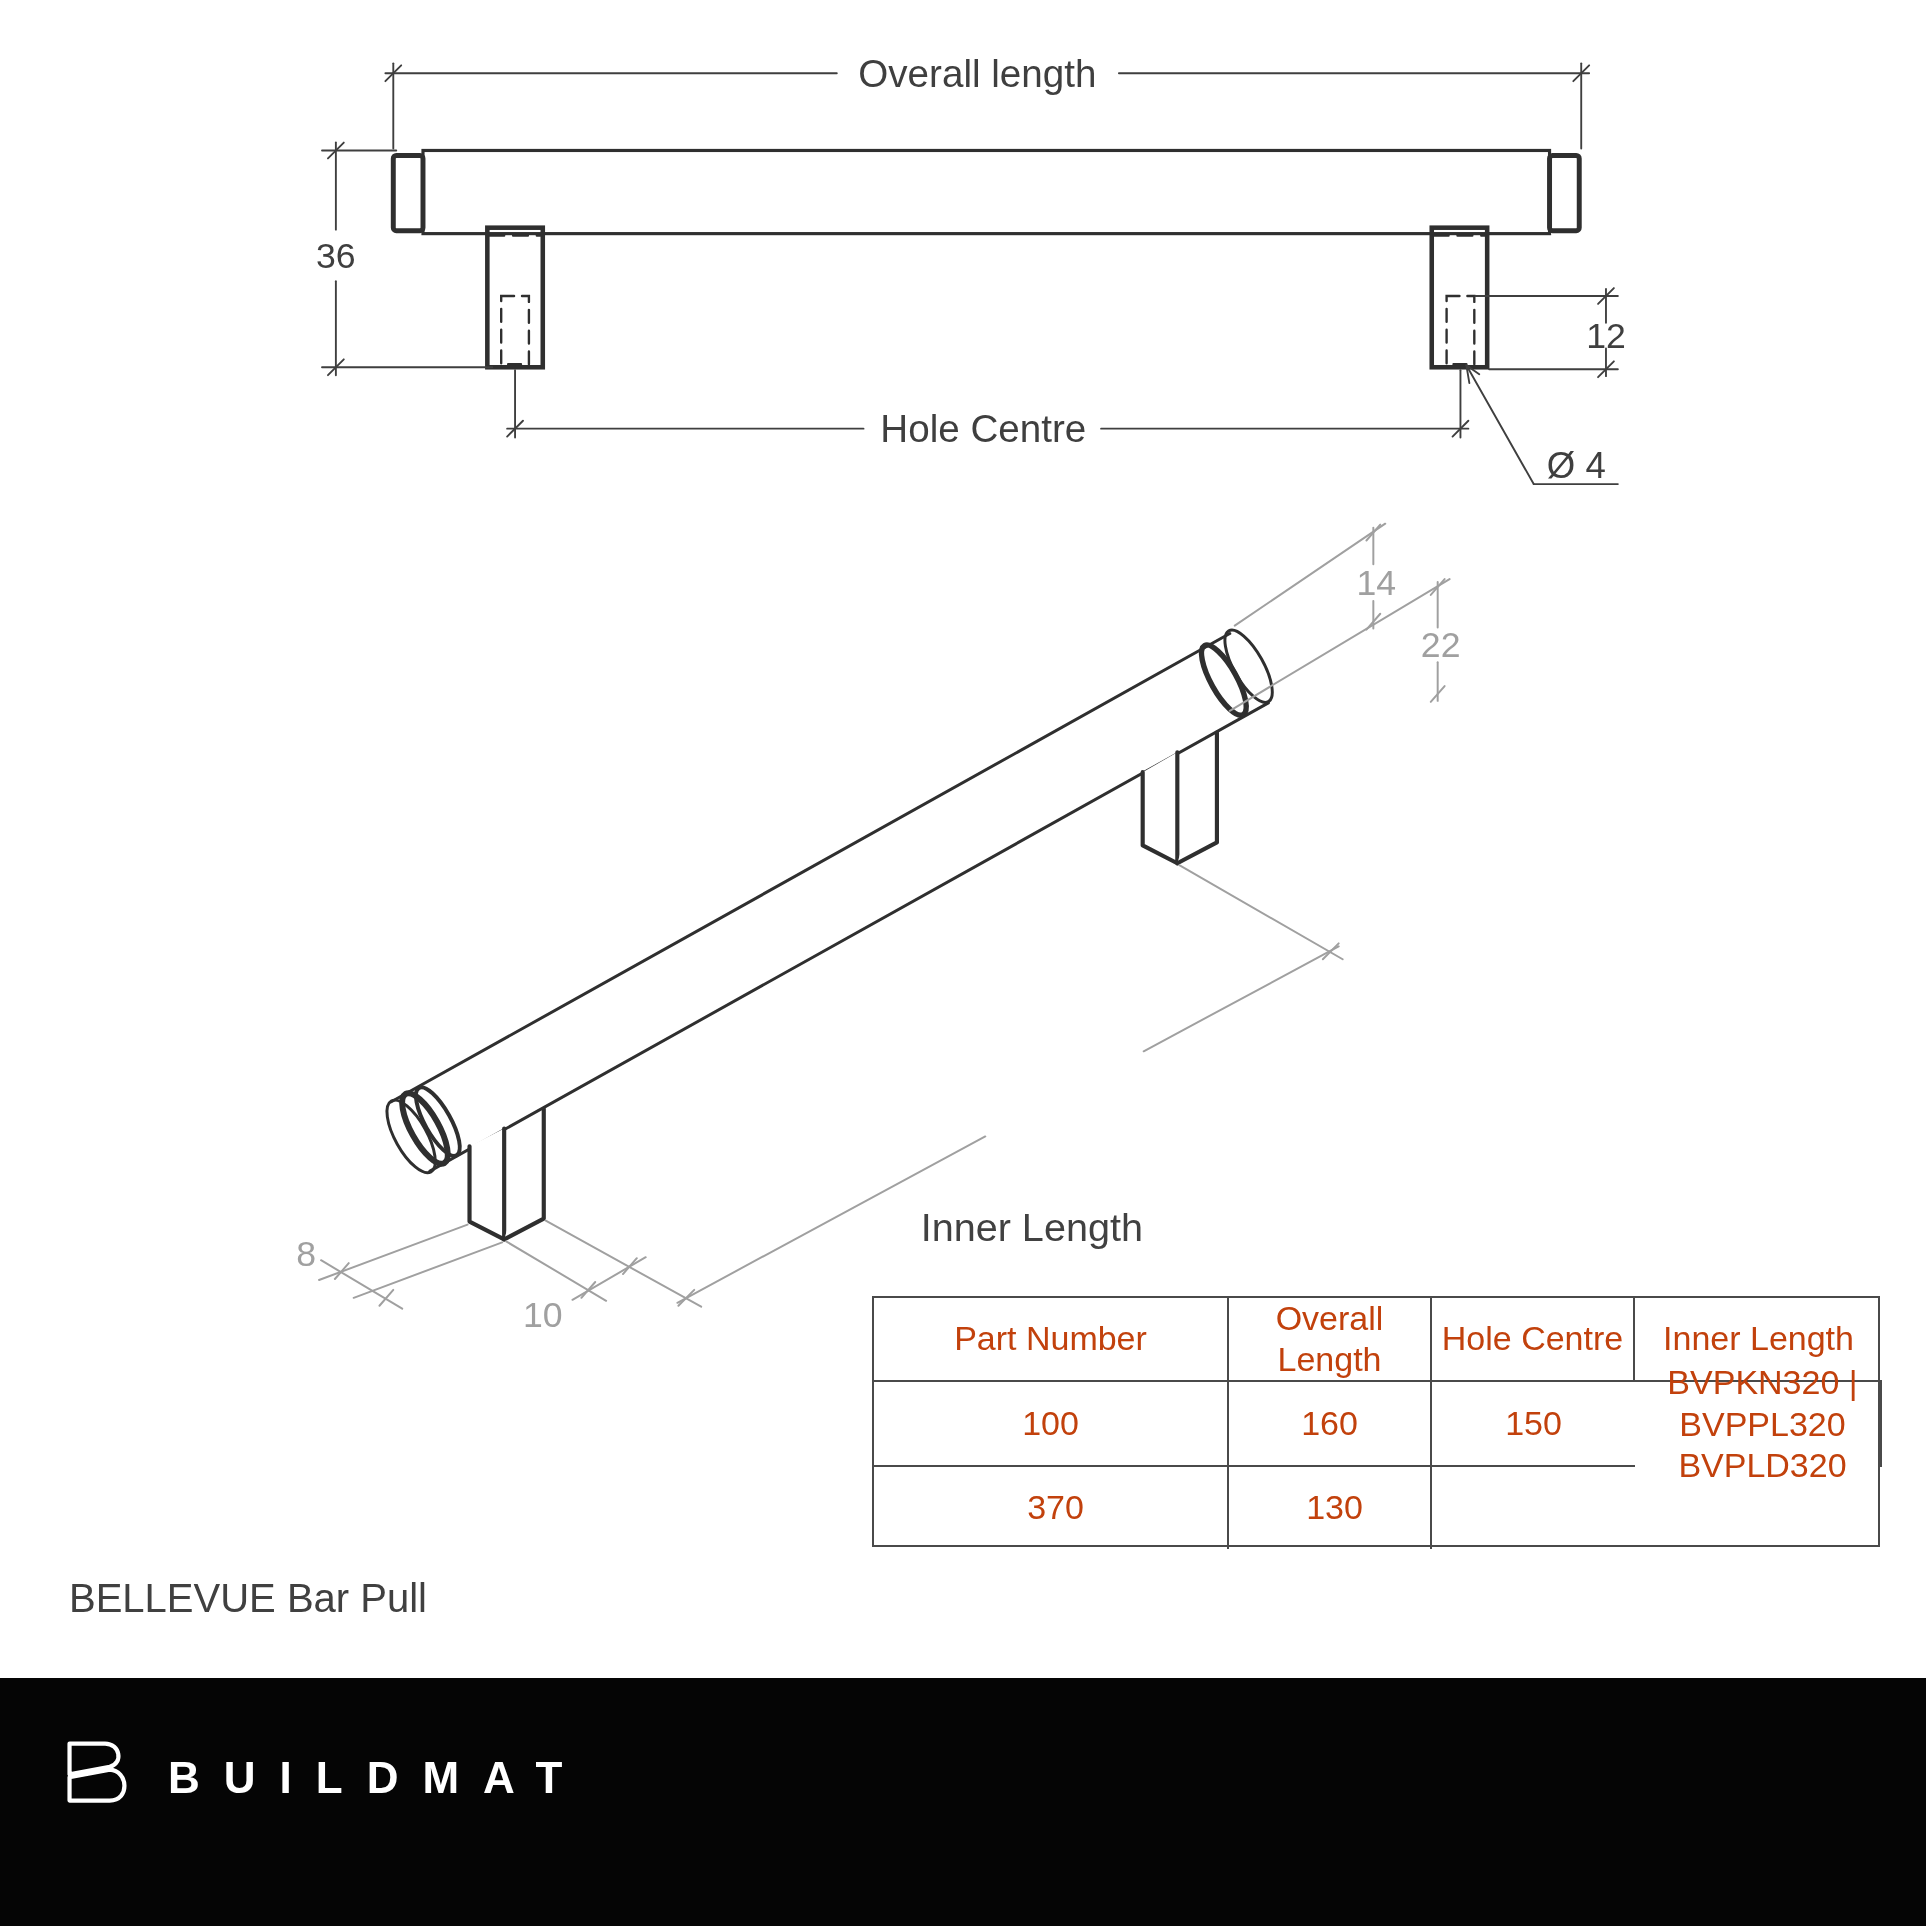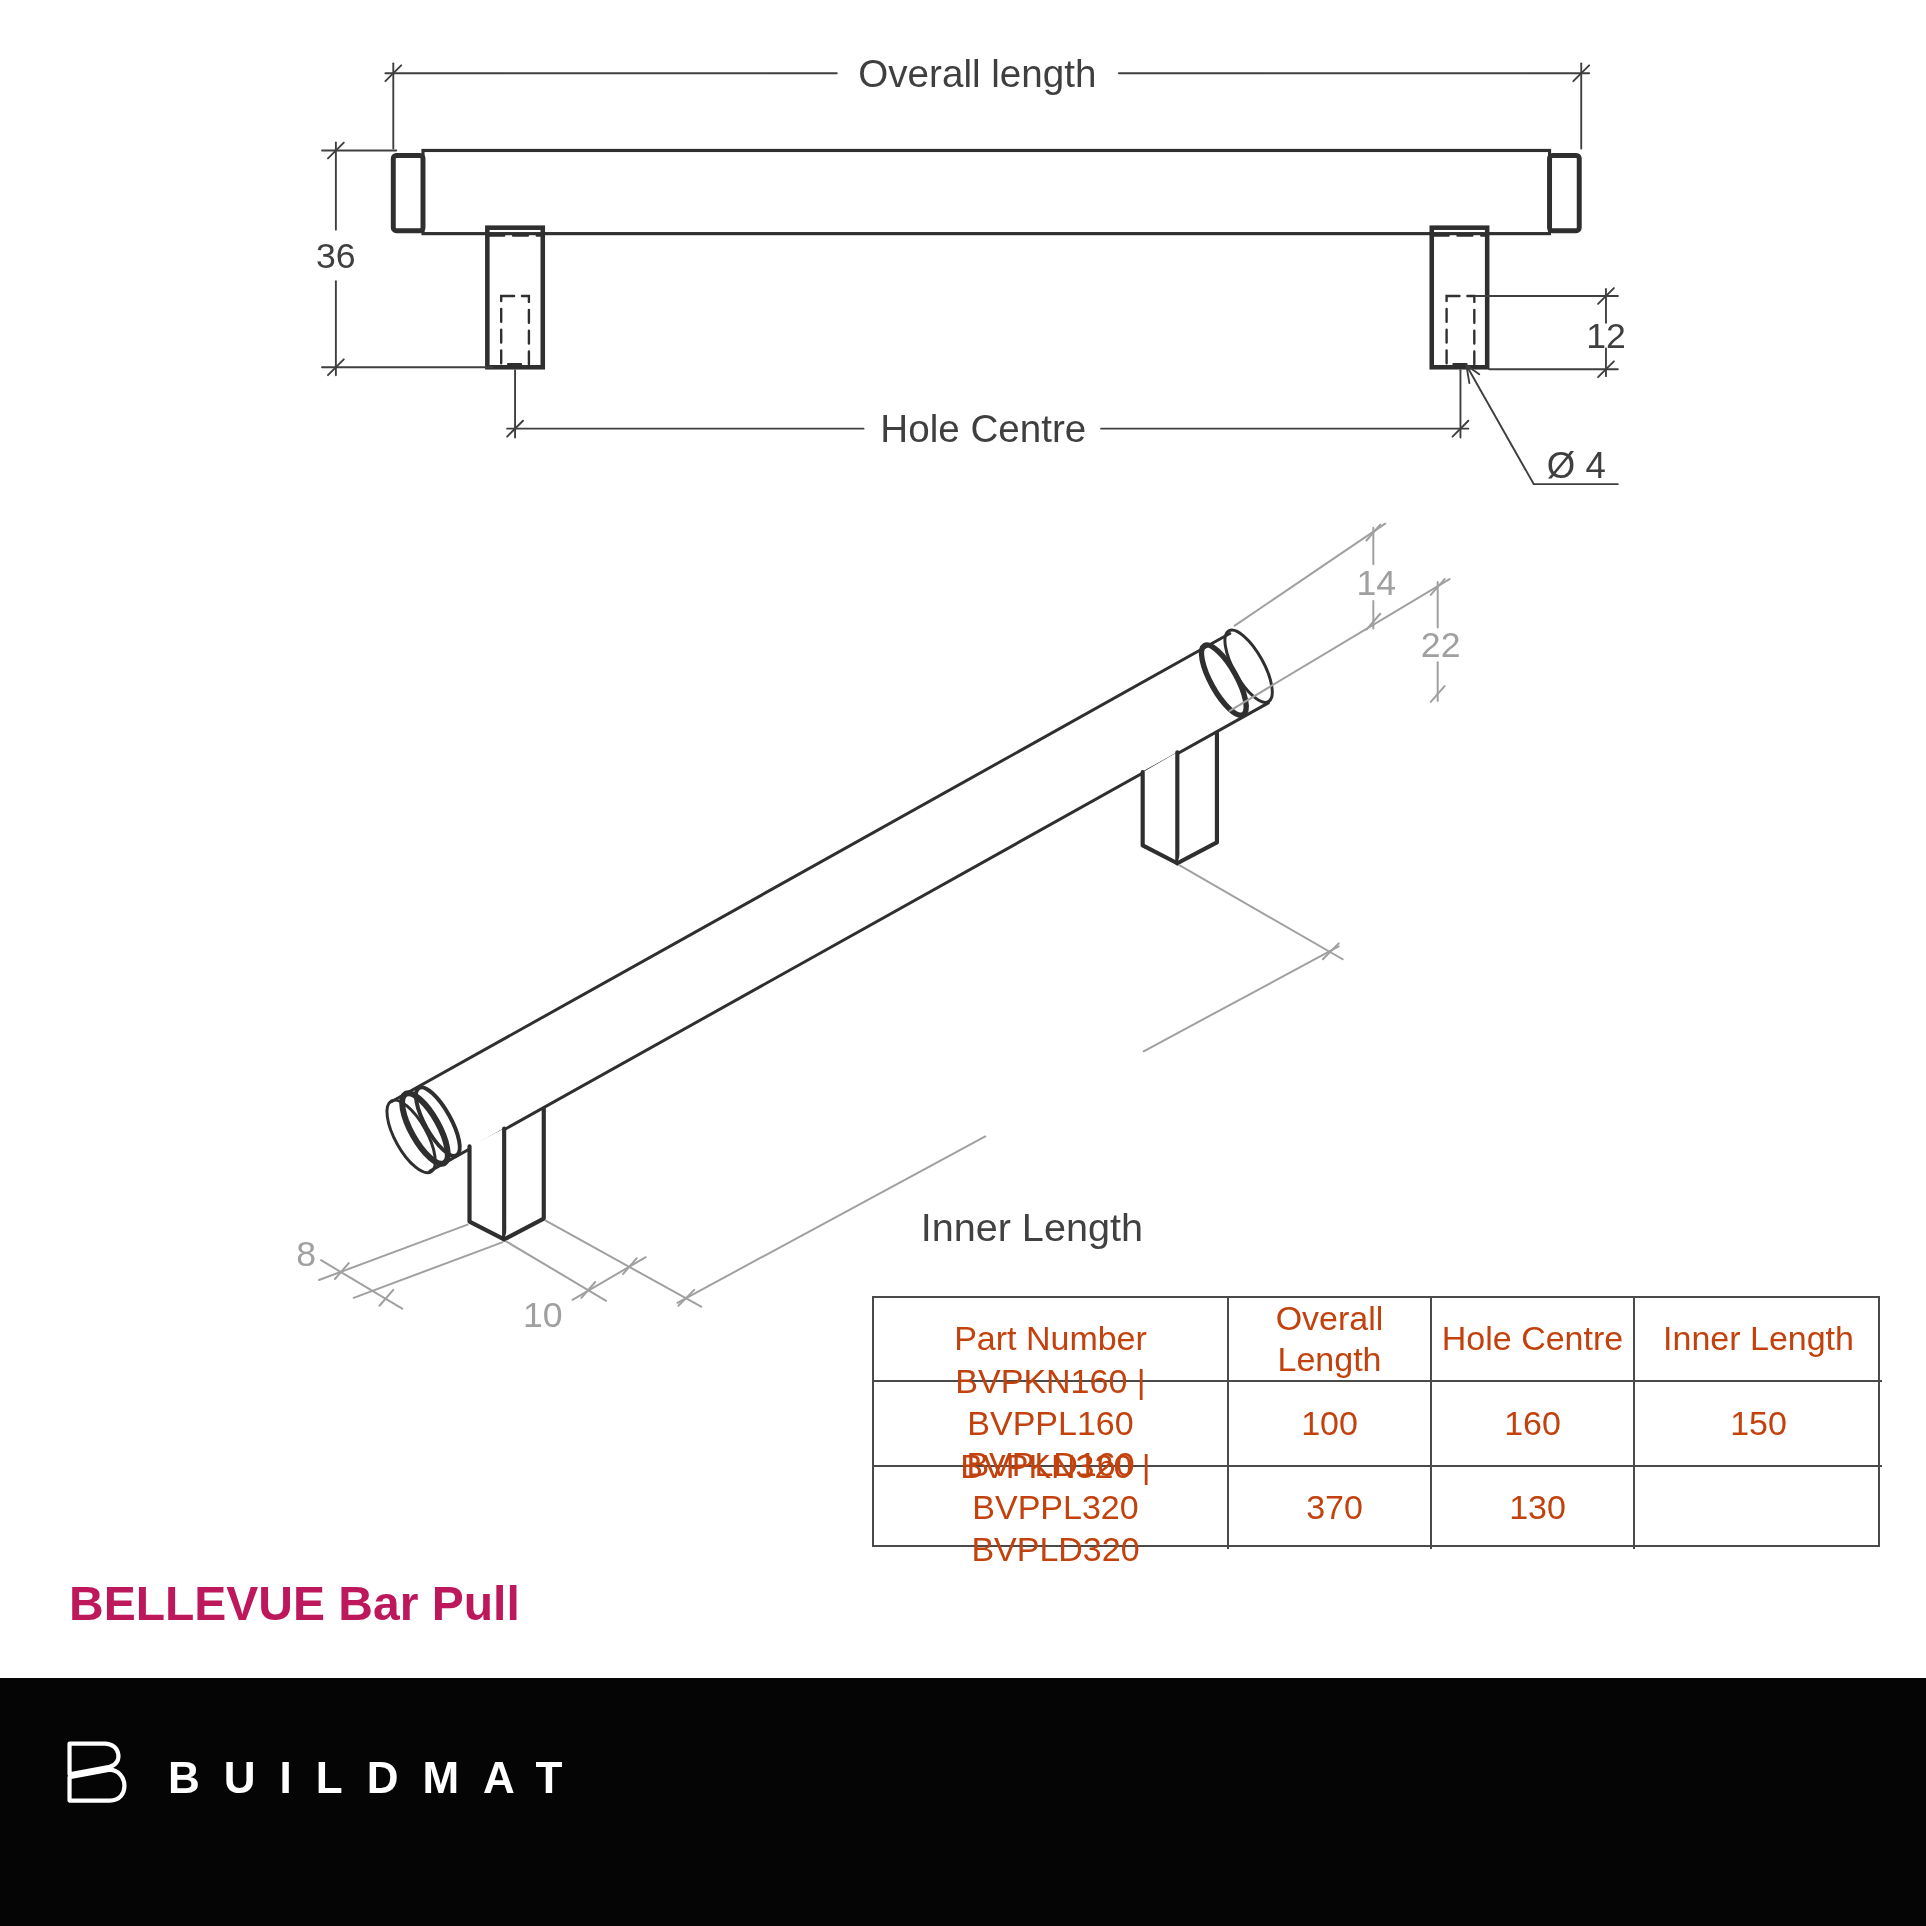--- a/index.html
+++ b/index.html
@@ -19,21 +19,21 @@
   #spec-table .cell{
     border-right:2px solid #4a4a4a;border-bottom:2px solid #4a4a4a;
     display:flex;flex-direction:column;align-items:center;justify-content:center;
     text-align:center;line-height:1.22;box-sizing:border-box;
   }
   #spec-table .cell.last-col{border-right:none;}
   #spec-table .cell.last-row{border-bottom:none;padding-left:10px;}
 
   #page-title{
     position:absolute;left:69px;top:1576px;
-    font-size:48px;font-weight:bold;color:#be185d;letter-spacing:0px;
+    font-size:40px;font-weight:normal;color:#404040;letter-spacing:0px;
   }
 
   #footer{
     position:absolute;left:0;top:1678px;width:1927px;height:248px;
     background:#050505;
   }
   #buildmat-wrap{position:absolute;left:63px;top:59px;display:flex;align-items:center;}
   #buildmat-text{
     color:#ffffff;font-size:44px;font-weight:700;letter-spacing:24px;
     margin-left:34px;margin-top:10px;
@@ -176,24 +176,20 @@
     <span>Overall Length</span>
   </div>
   <div class="cell">
     <span>Hole Centre</span>
   </div>
   <div class="cell last-col">
     <span>Inner Length</span>
   </div>
 
   <div class="cell">
-    <span>BVPKN160 | BVPPL160</span>
-    <span>BVPLD160</span>
-  </div>
-  <div class="cell">
     <span>100</span>
   </div>
   <div class="cell">
     <span>160</span>
   </div>
   <div class="cell last-col">
     <span>150</span>
   </div>
 
   <div class="cell last-row">

